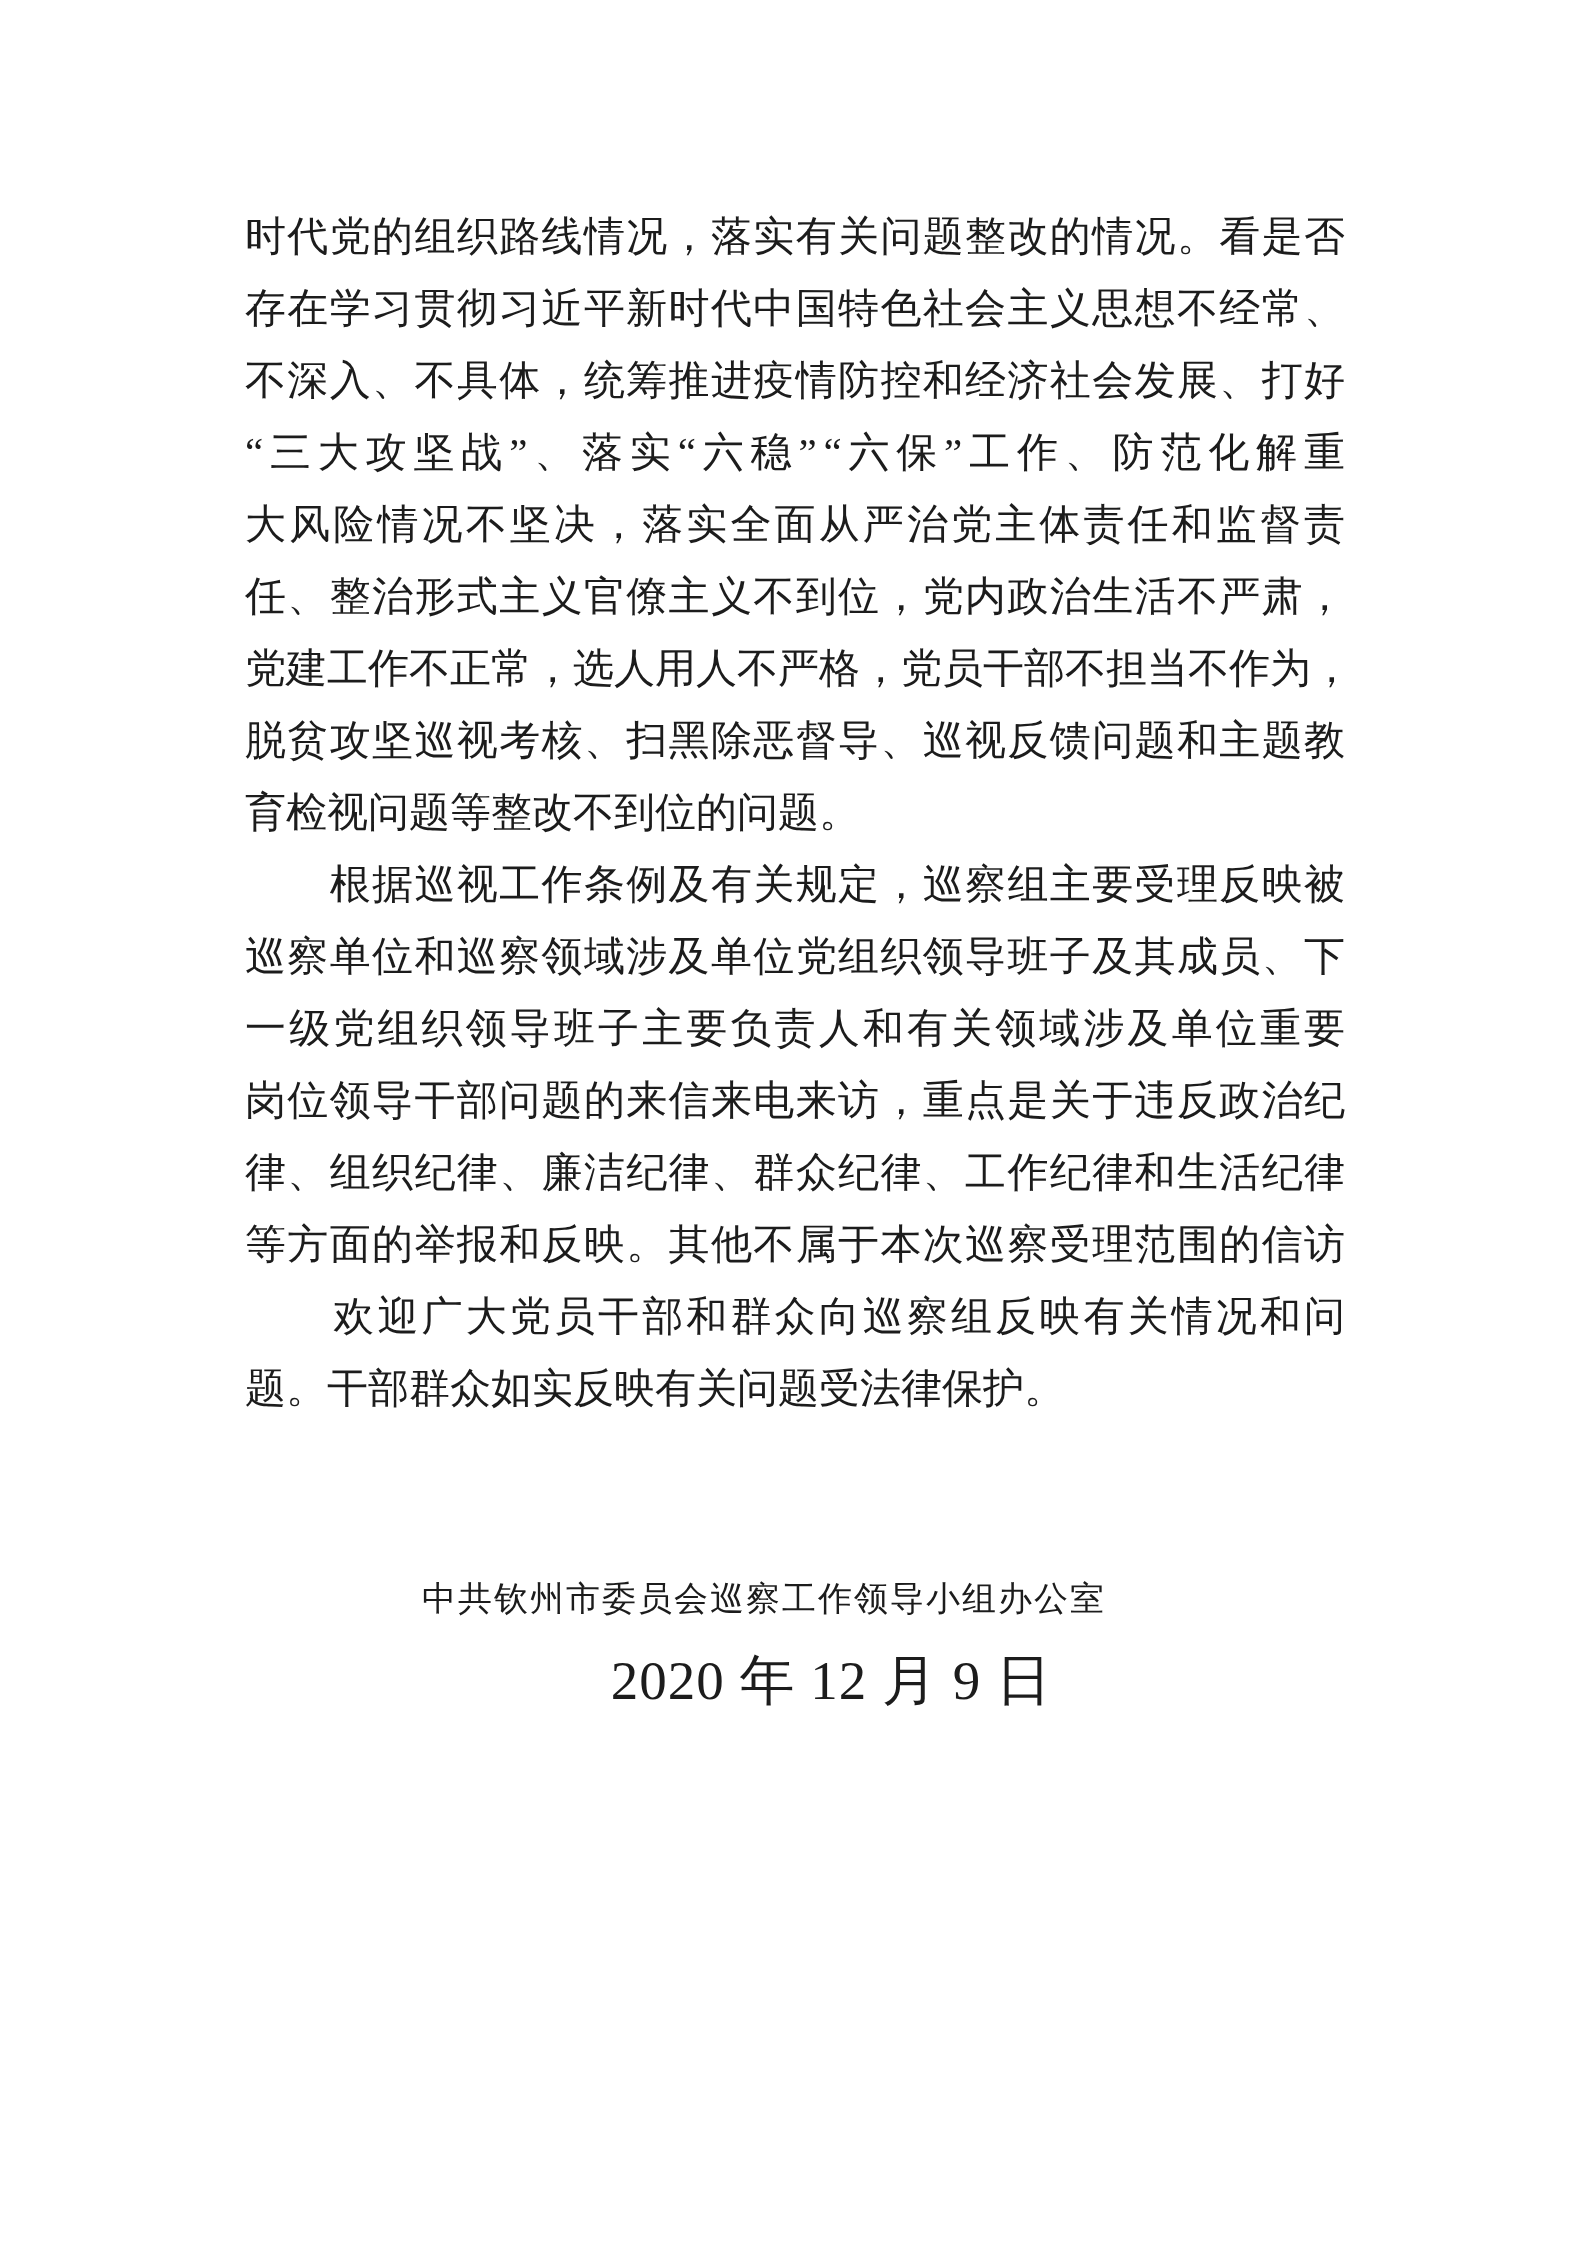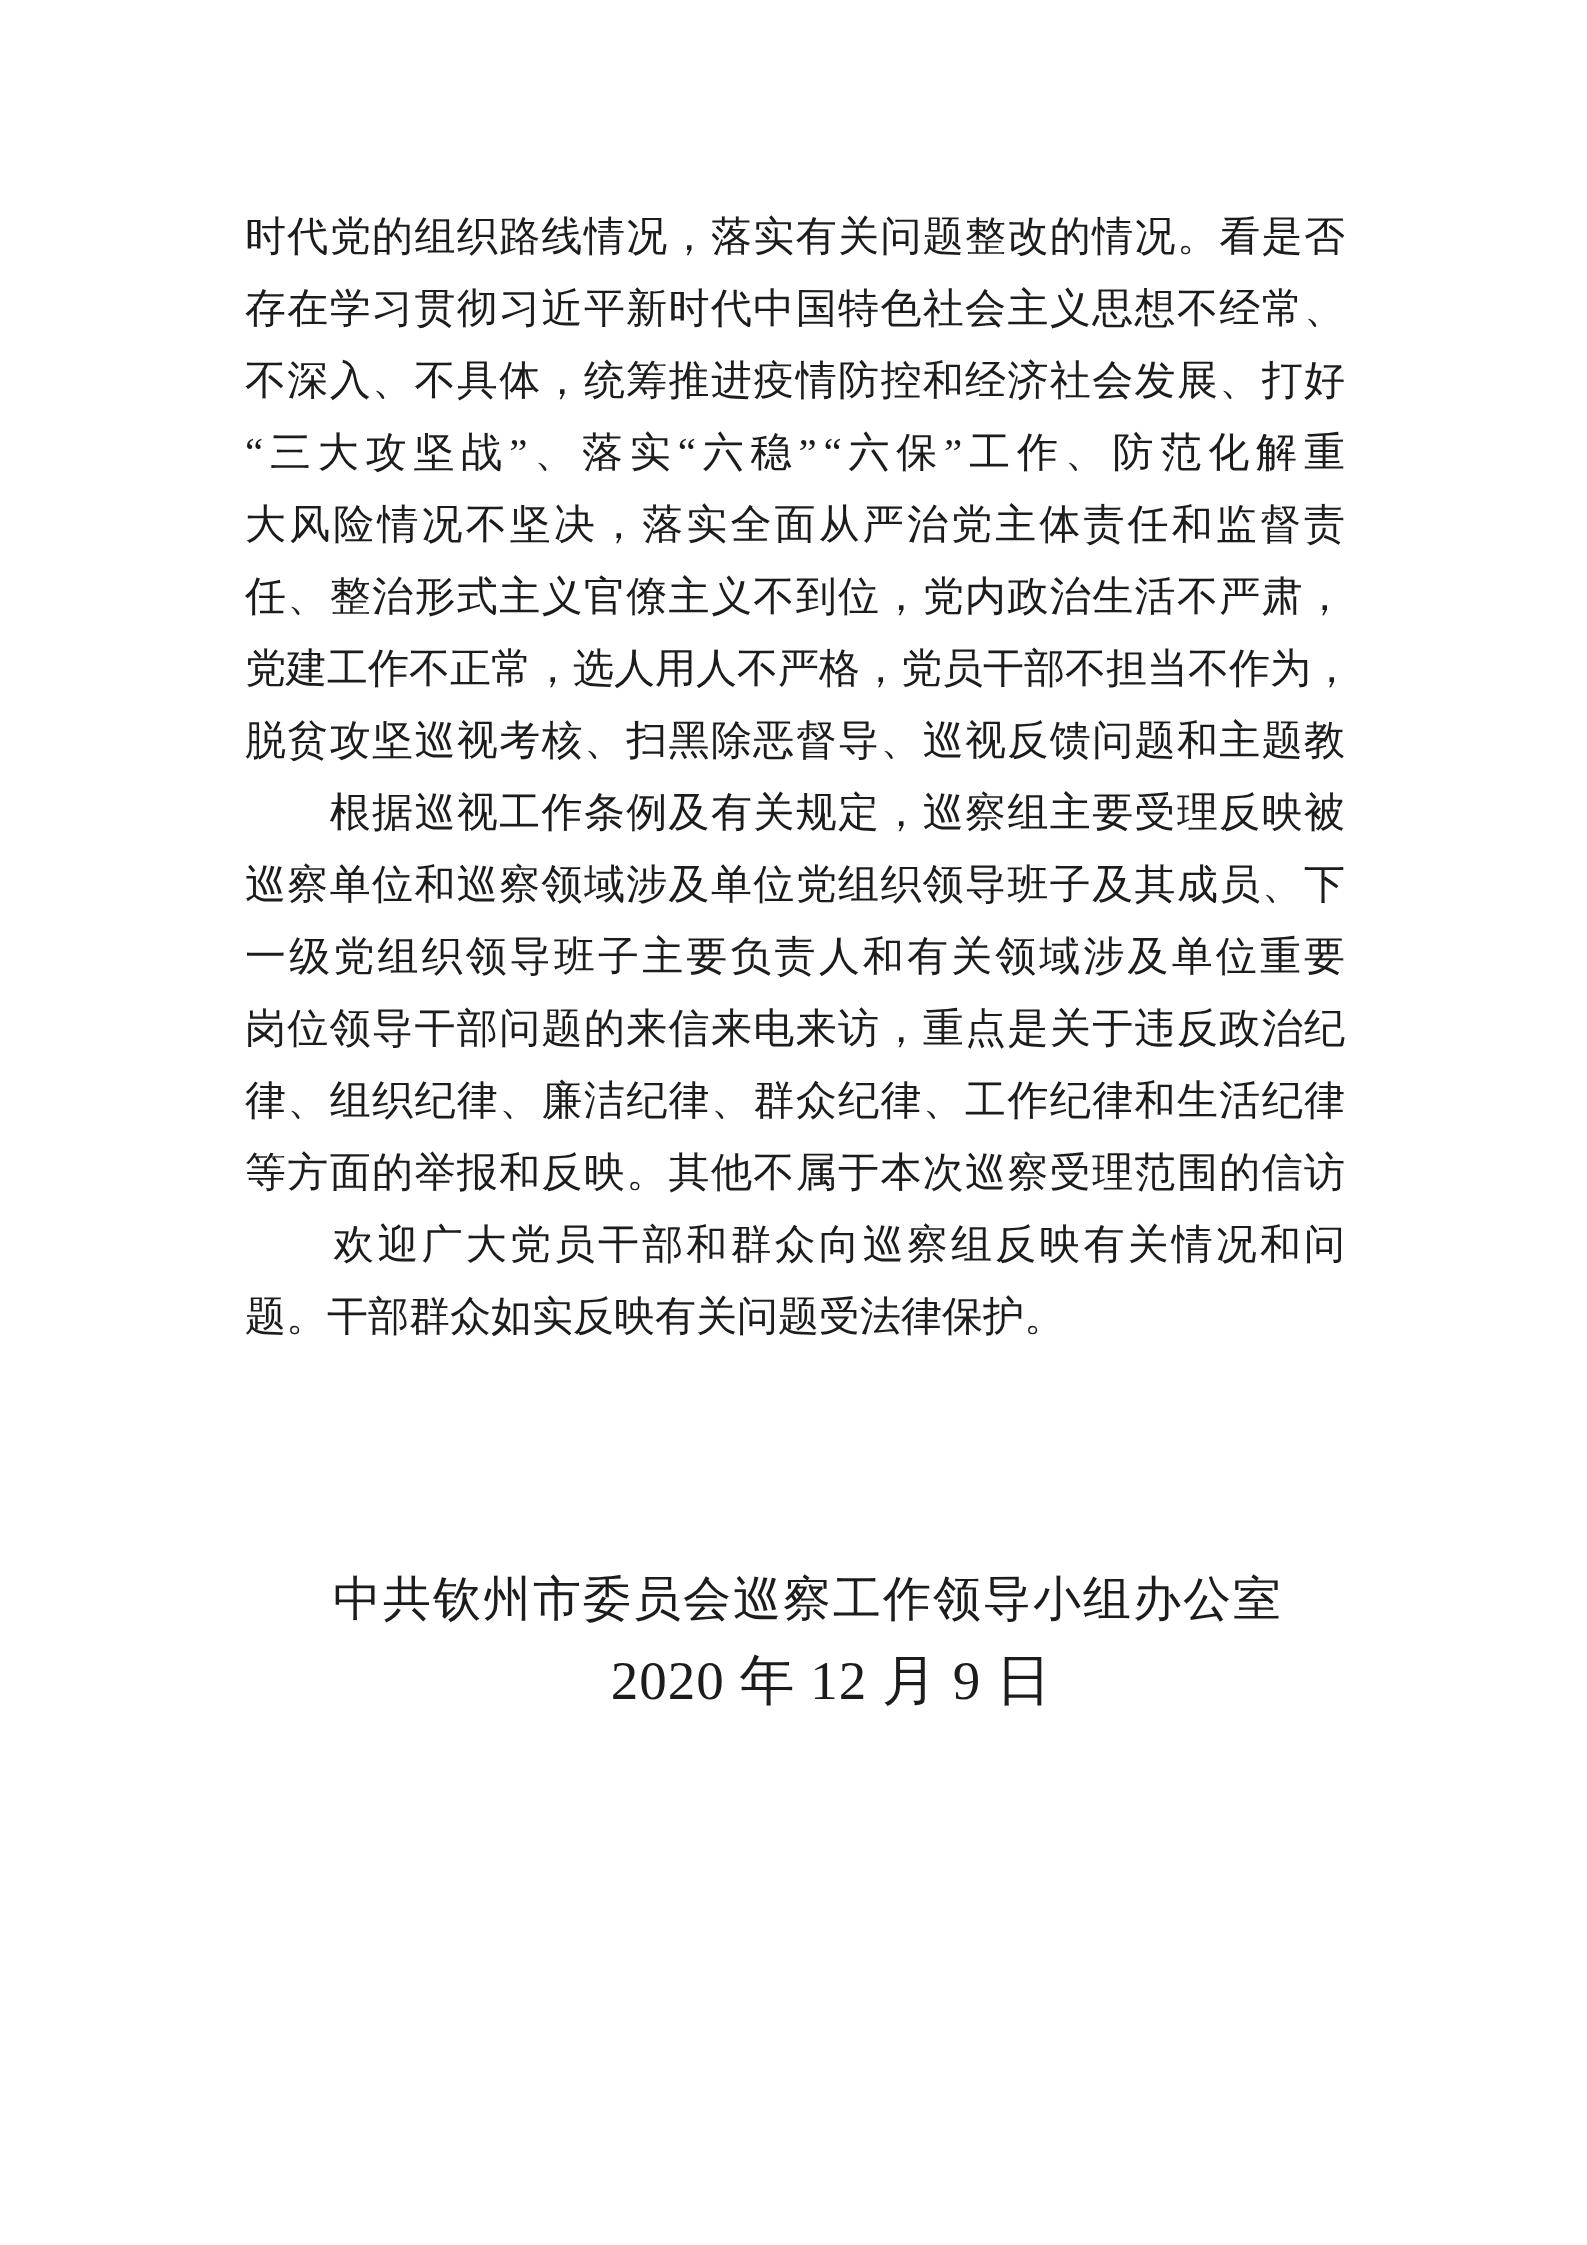--- a/index.html
+++ b/index.html
@@ -40,22 +40,22 @@
     flex: 0 0 auto;
     display: block;
   }
   .signature-line {
     position: absolute;
     left: 245px;
     top: 1563px;
     width: 1100px;
     height: 72px;
     line-height: 72px;
-    font-size: 48px;
-    text-align: right;
+    font-size: 34px;
+    text-align: center;
     padding-right: 62px;
     box-sizing: border-box;
     letter-spacing: 2px;
   }
   .date-line {
     position: absolute;
     left: 245px;
     top: 1645px;
     width: 1100px;
     height: 72px;
@@ -289,20 +289,21 @@
         <span>视</span>
         <span>反</span>
         <span>馈</span>
         <span>问</span>
         <span>题</span>
         <span>和</span>
         <span>主</span>
         <span>题</span>
         <span>教</span>
       </div>
+      <div class="line">育检视问题等整改不到位的问题。</div>
       <div class="line fill">
         <span>　</span>
         <span>　</span>
         <span>根</span>
         <span>据</span>
         <span>巡</span>
         <span>视</span>
         <span>工</span>
         <span>作</span>
         <span>条</span>

